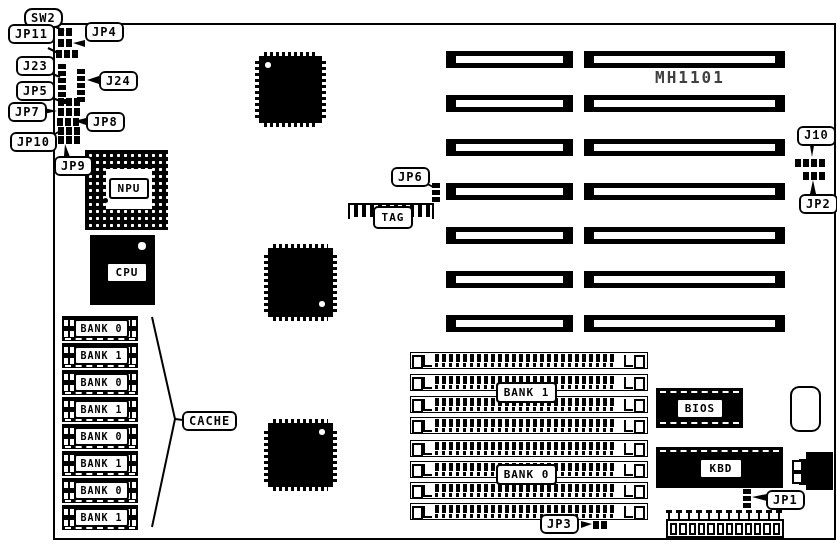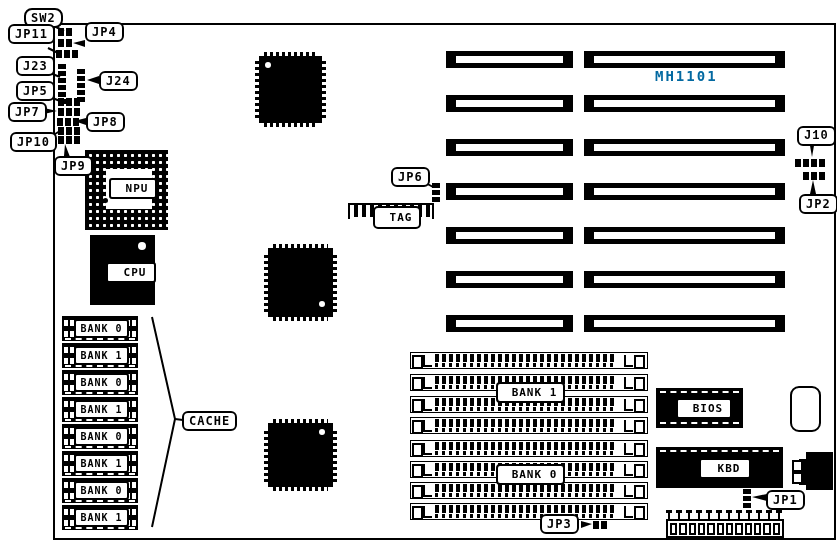--- a/index.html
+++ b/index.html
@@ -7,21 +7,21 @@
           font-family:"DejaVu Sans Mono","Liberation Mono",monospace;}
   
   .board{position:absolute;left:53px;top:23px;width:779px;height:513px;border:2px solid #000;}
   
   .callout{position:absolute;z-index:6;background:#fff;border:2px solid #000;border-radius:6px;
            font-weight:bold;font-size:12px;letter-spacing:1px;line-height:14px;padding:1px 5px;color:#000;
            white-space:nowrap;}
   
   .lbox{position:absolute;z-index:5;background:#fff;border:2px solid #000;border-radius:3px;
         font-weight:bold;font-size:11px;letter-spacing:1px;color:#000;
-        display:flex;align-items:center;justify-content:center;white-space:nowrap;padding-left:8px;}
+        display:flex;align-items:center;justify-content:center;white-space:nowrap;}
   
   .jmp{position:absolute;display:flex;gap:2px;z-index:3;}
   .jmp.v{flex-direction:column;}
   .jmp .c{background:#000;}
   .jmp.h .c{width:6px;height:8px;}
   .jmp.v .c{width:8px;height:5px;}
   
   .npu{position:absolute;left:85px;top:150px;width:83px;height:80px;background:#000;
        background-image:radial-gradient(#fff 1.4px,transparent 1.5px);background-size:7px 7px;
        background-position:2px 2px;}
@@ -70,21 +70,21 @@
   .kc-sq{position:absolute;width:7px;height:8px;border:2px solid #000;background:#fff;}
   
   .pwr{position:absolute;left:666px;top:510px;width:118px;}
   .pwr-pins{height:9px;
      background-image:repeating-linear-gradient(90deg,#000 0 6px,transparent 6px 10px),
                       repeating-linear-gradient(90deg,transparent 0 2px,#000 2px 4px,transparent 4px 10px);
      background-size:100% 3px,100% 100%;background-repeat:no-repeat,repeat;}
   .pwr-body{height:12px;border:2px solid #000;display:flex;gap:2px;padding:2px 2px 1px 2px;}
   .pwr-body .sq{flex:1;border:2px solid #000;background:#fff;}
   
-  .model{position:absolute;left:655px;top:68px;font-weight:bold;font-size:14px;letter-spacing:2px;color:#0369a1;}
+  .model{position:absolute;left:655px;top:68px;font-weight:bold;font-size:16px;letter-spacing:2px;color:#404040;}
   svg.lines{position:absolute;left:0;top:0;z-index:4;pointer-events:none;}
 </style>
 </head>
 <body>
 
 <div class="canvas">
 
   <div class="board"></div>
 
   <svg class="lines" width="837" height="546">

